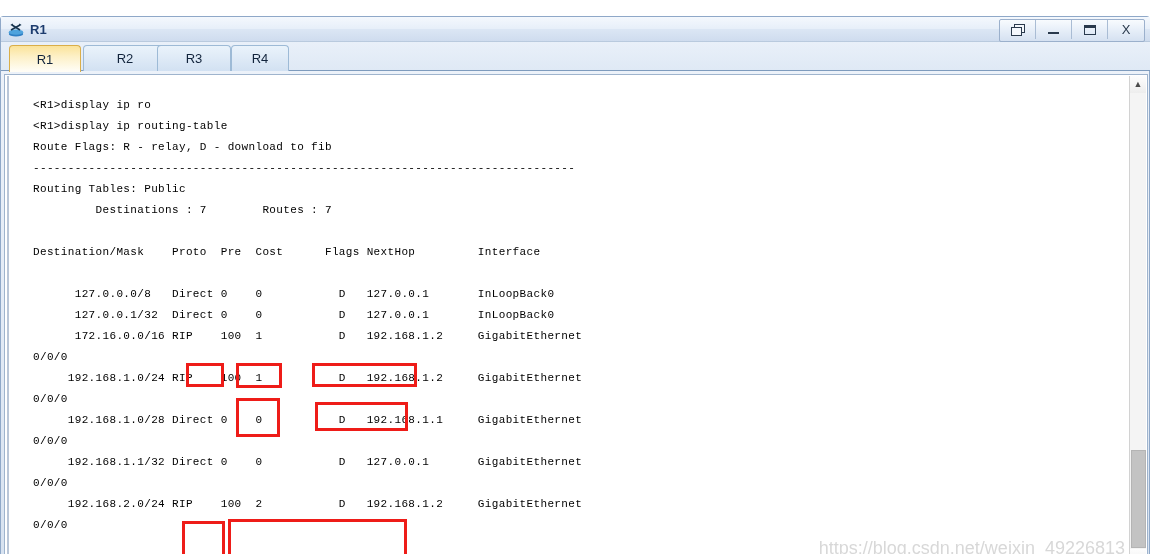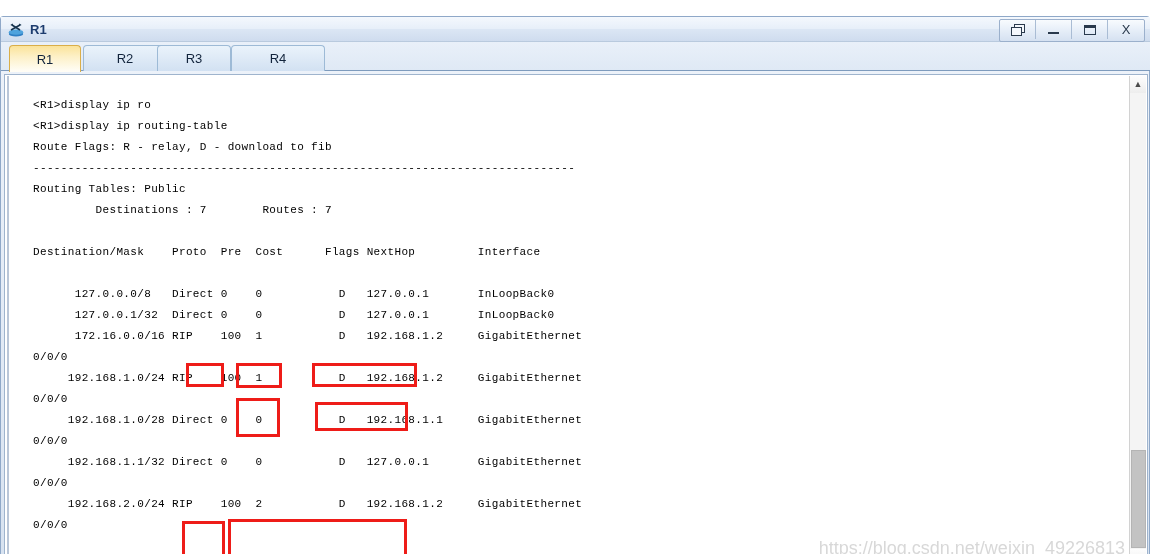--- a/index.html
+++ b/index.html
@@ -291,21 +291,21 @@
   <div id="tab-strip">
     <div class="tab active" style="left:8px;  width:72px;">
         <span>R1</span>
       </div>
     <div class="tab" style="left:82px; width:84px;">
         <span>R2</span>
       </div>
     <div class="tab" style="left:156px;width:74px;align-items:center;">
         <span>R3</span>
       </div>
-    <div class="tab" style="left:230px;width:94px;justify-content:center;">
+    <div class="tab" style="left:230px;width:58px;justify-content:center;">
         <span>R4</span>
       </div>
   </div>
 
   <div id="terminal-frame">
 
     <div id="terminal-inner">
       <pre id="terminal-text"><span>&lt;R1&gt;display ip ro
 &lt;R1&gt;display ip routing-table
 Route Flags: R - relay, D - download to fib

